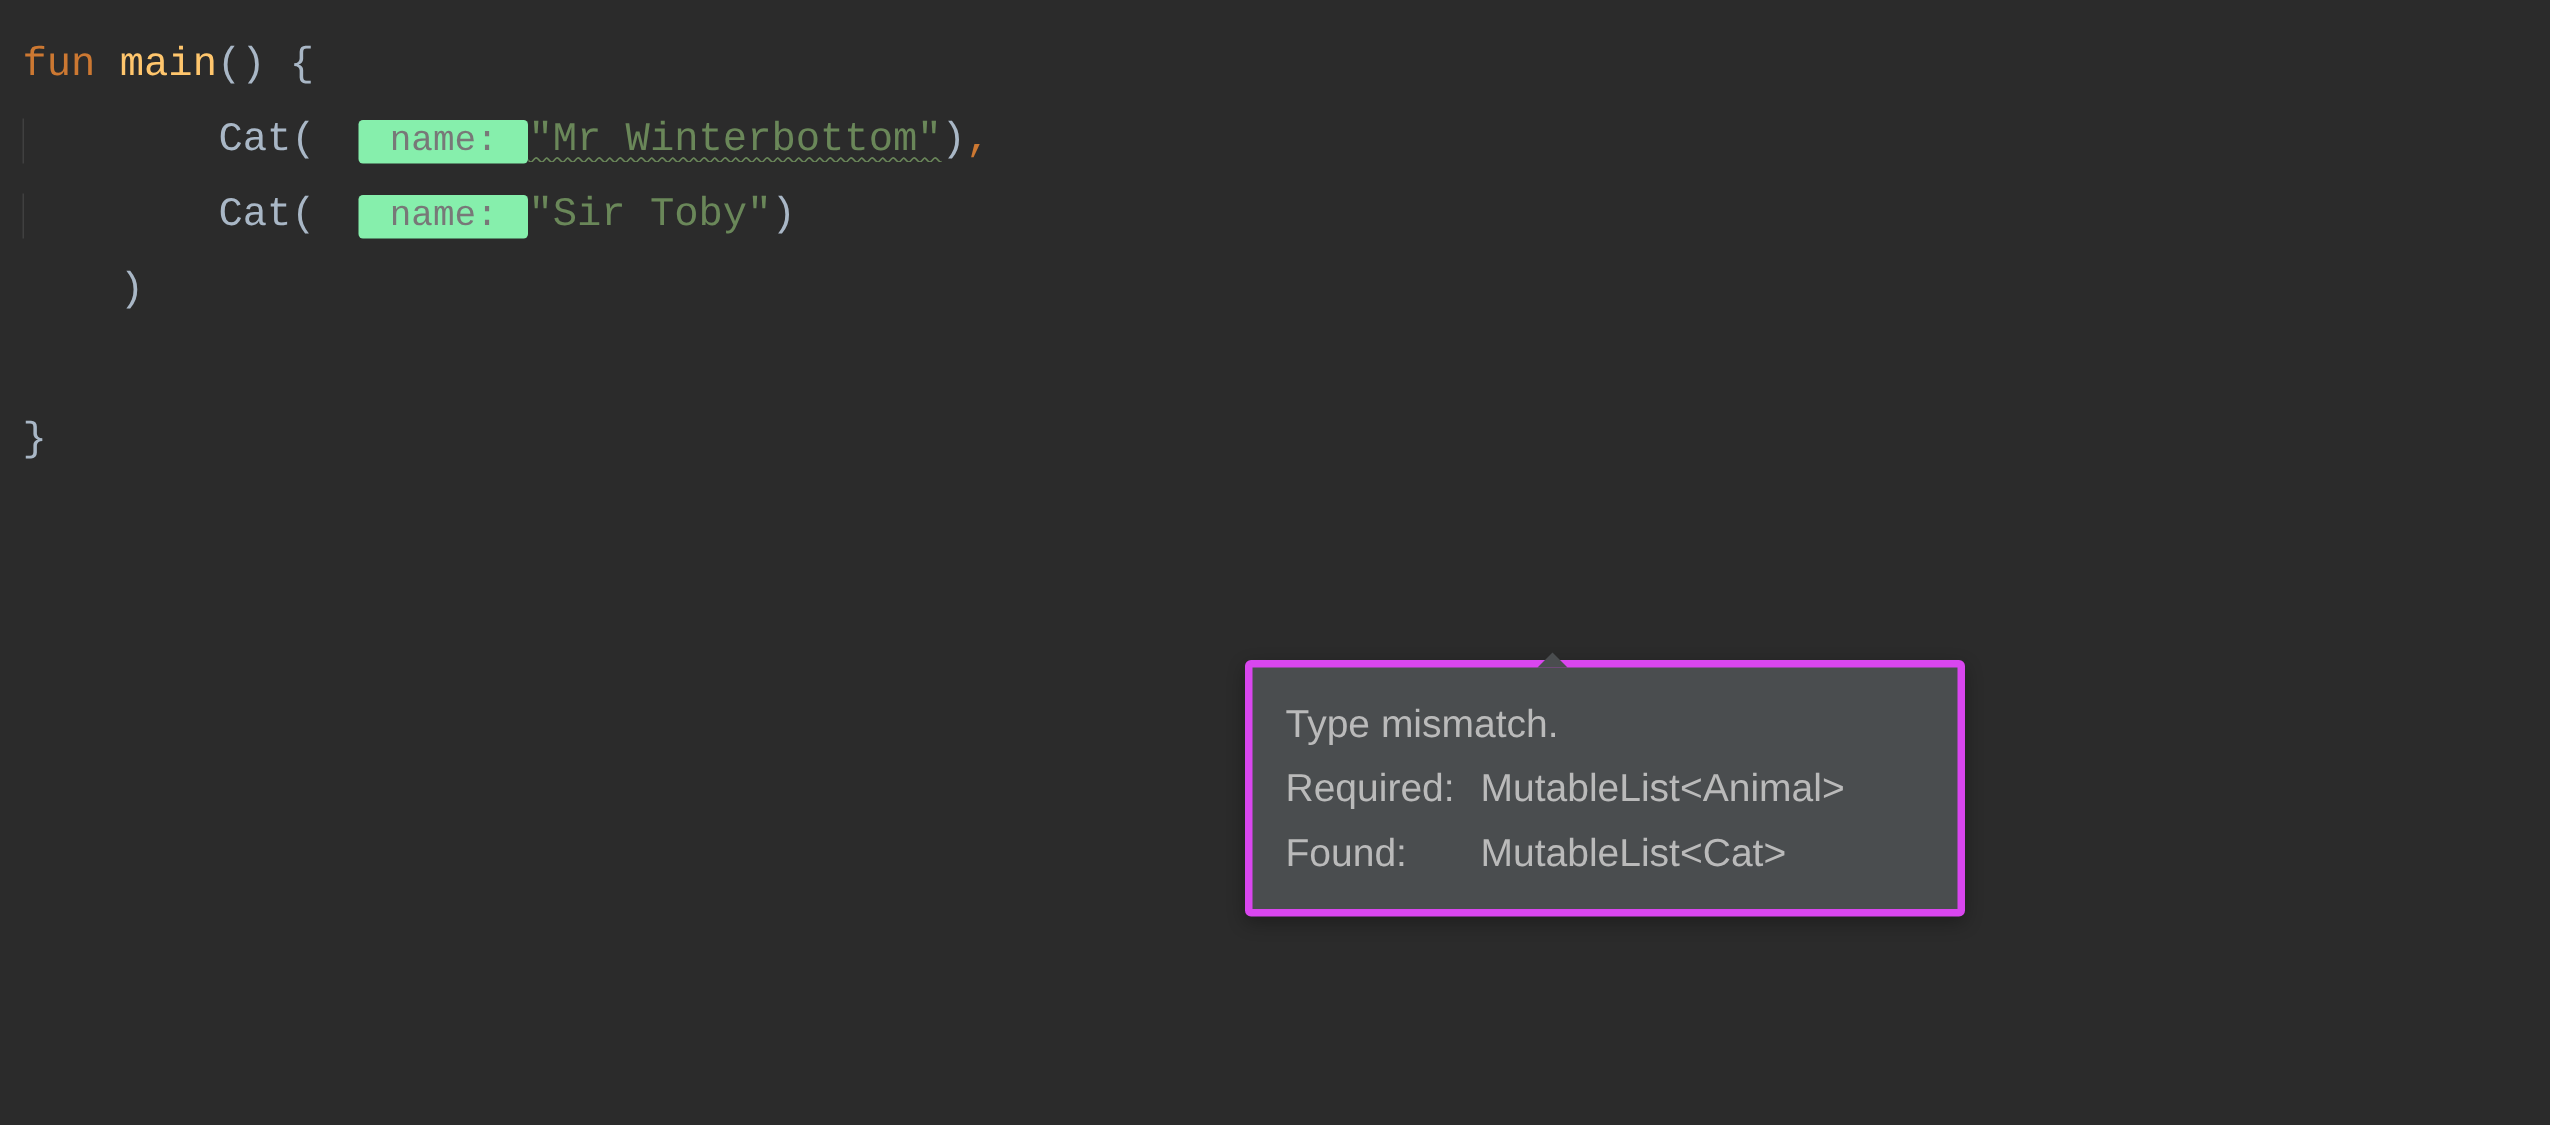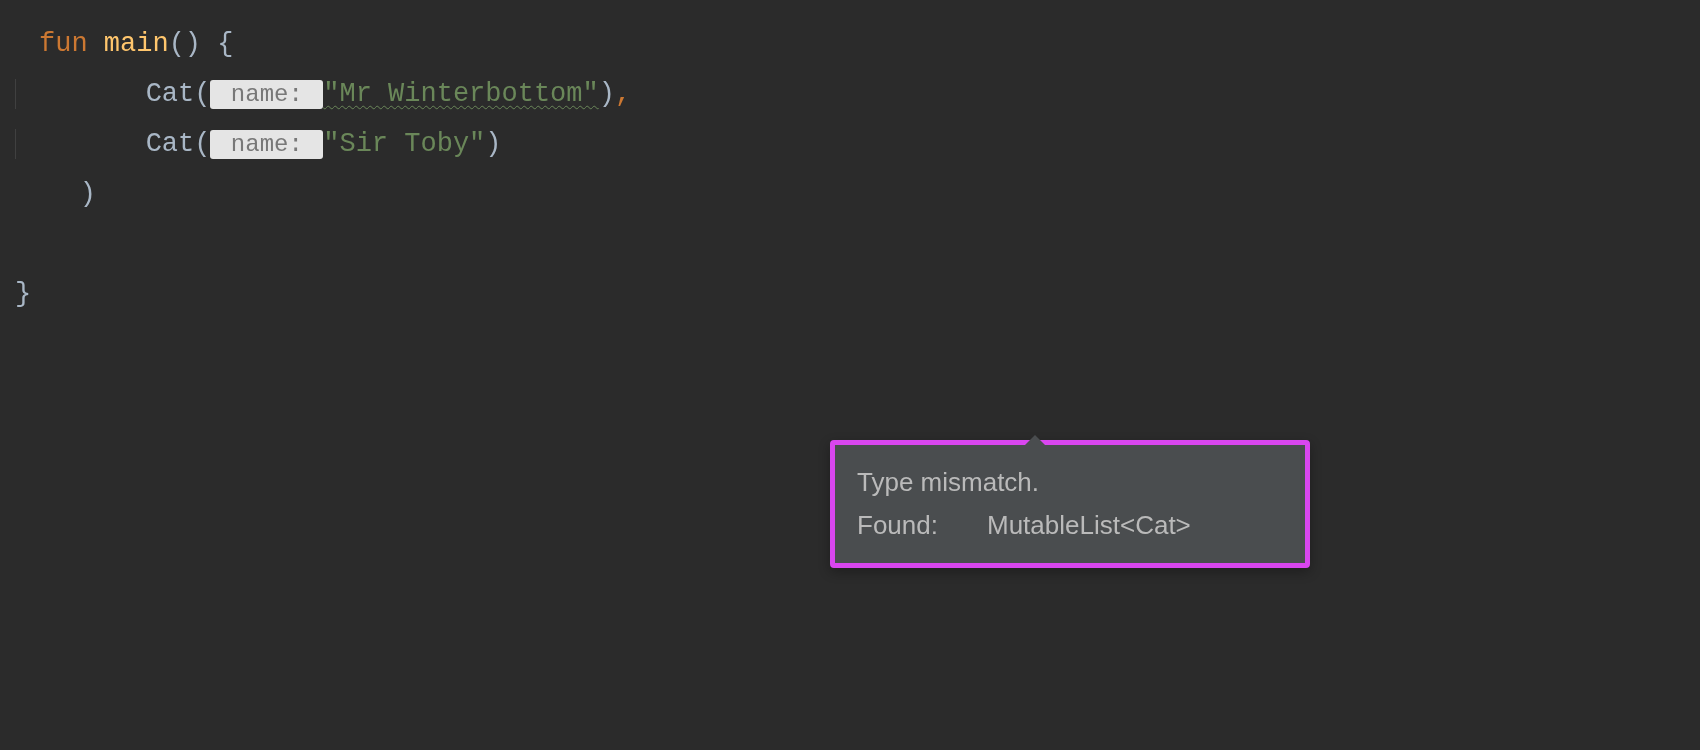--- a/index.html
+++ b/index.html
@@ -18,43 +18,43 @@
       height: 750px;
       position: relative;
       overflow: hidden;
     }
     .code-line {
       white-space: pre;
       position: relative;
     }
     .keyword {
       color: #cc7832;
-      margin-left: 24px;
     }
     .function-name {
       color: #ffc66d;
     }
     .type {
       color: #a9b7c6;
     }
     .string {
       color: #6a8759;
     }
     .comma {
       color: #cc7832;
     }
     .italic {
       font-style: italic;
     }
     .param-hint {
-      background-color: #e5e5e5;
+      background-color: #86efac;
       color: #787878;
       padding: 1px 6px;
       border-radius: 3px;
       font-size: 24px;
+      margin-left: 29px;
     }
     .wavy-green {
       text-decoration: underline wavy #6a8759;
       text-decoration-thickness: 1px;
       text-underline-offset: 4px;
     }
     .wavy-gray {
       text-decoration: underline wavy #787878;
       text-decoration-thickness: 1px;
       text-underline-offset: 4px;
@@ -115,14 +115,15 @@
   <div class="code-line"><span>    </span><span>)</span></div>
 
   <div class="code-line"><span></span>&nbsp;</div>
 
 
   <div class="code-line"><span>}</span></div>
 </div>
 
 <div class="tooltip">
   <div class="tooltip-row">Type mismatch.</div>
+  <div class="tooltip-row"><span class="tooltip-label">Required:</span><span>MutableList&lt;Animal&gt;</span></div>
   <div class="tooltip-row"><span class="tooltip-label">Found:</span><span>MutableList&lt;Cat&gt;</span></div>
 </div>
 
 </body></html>

